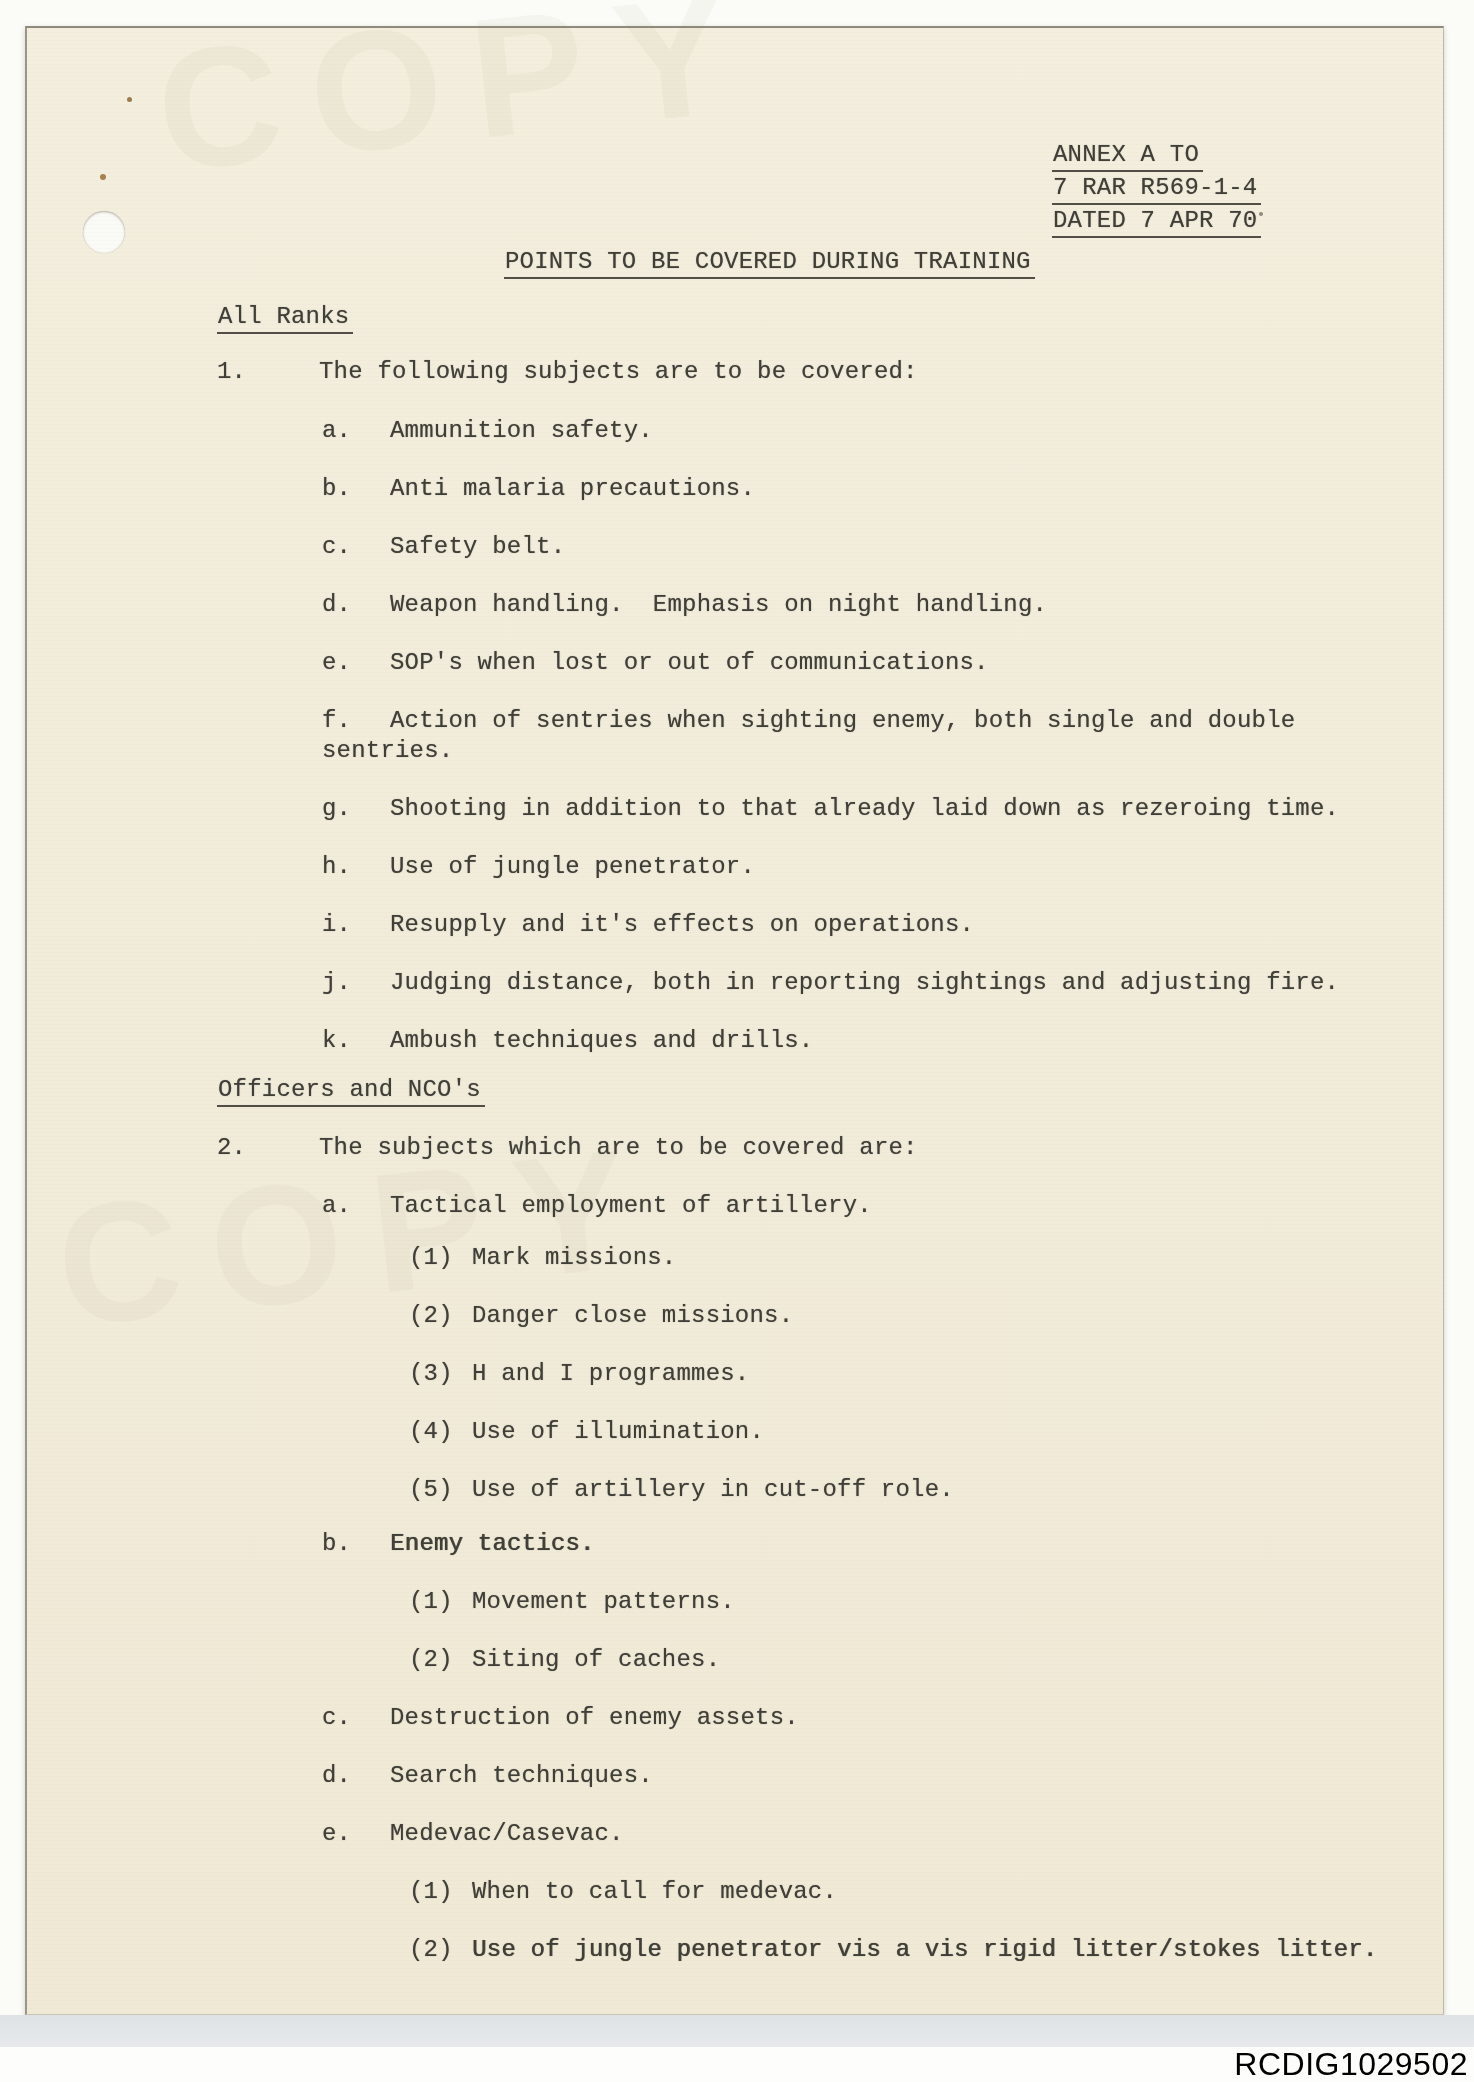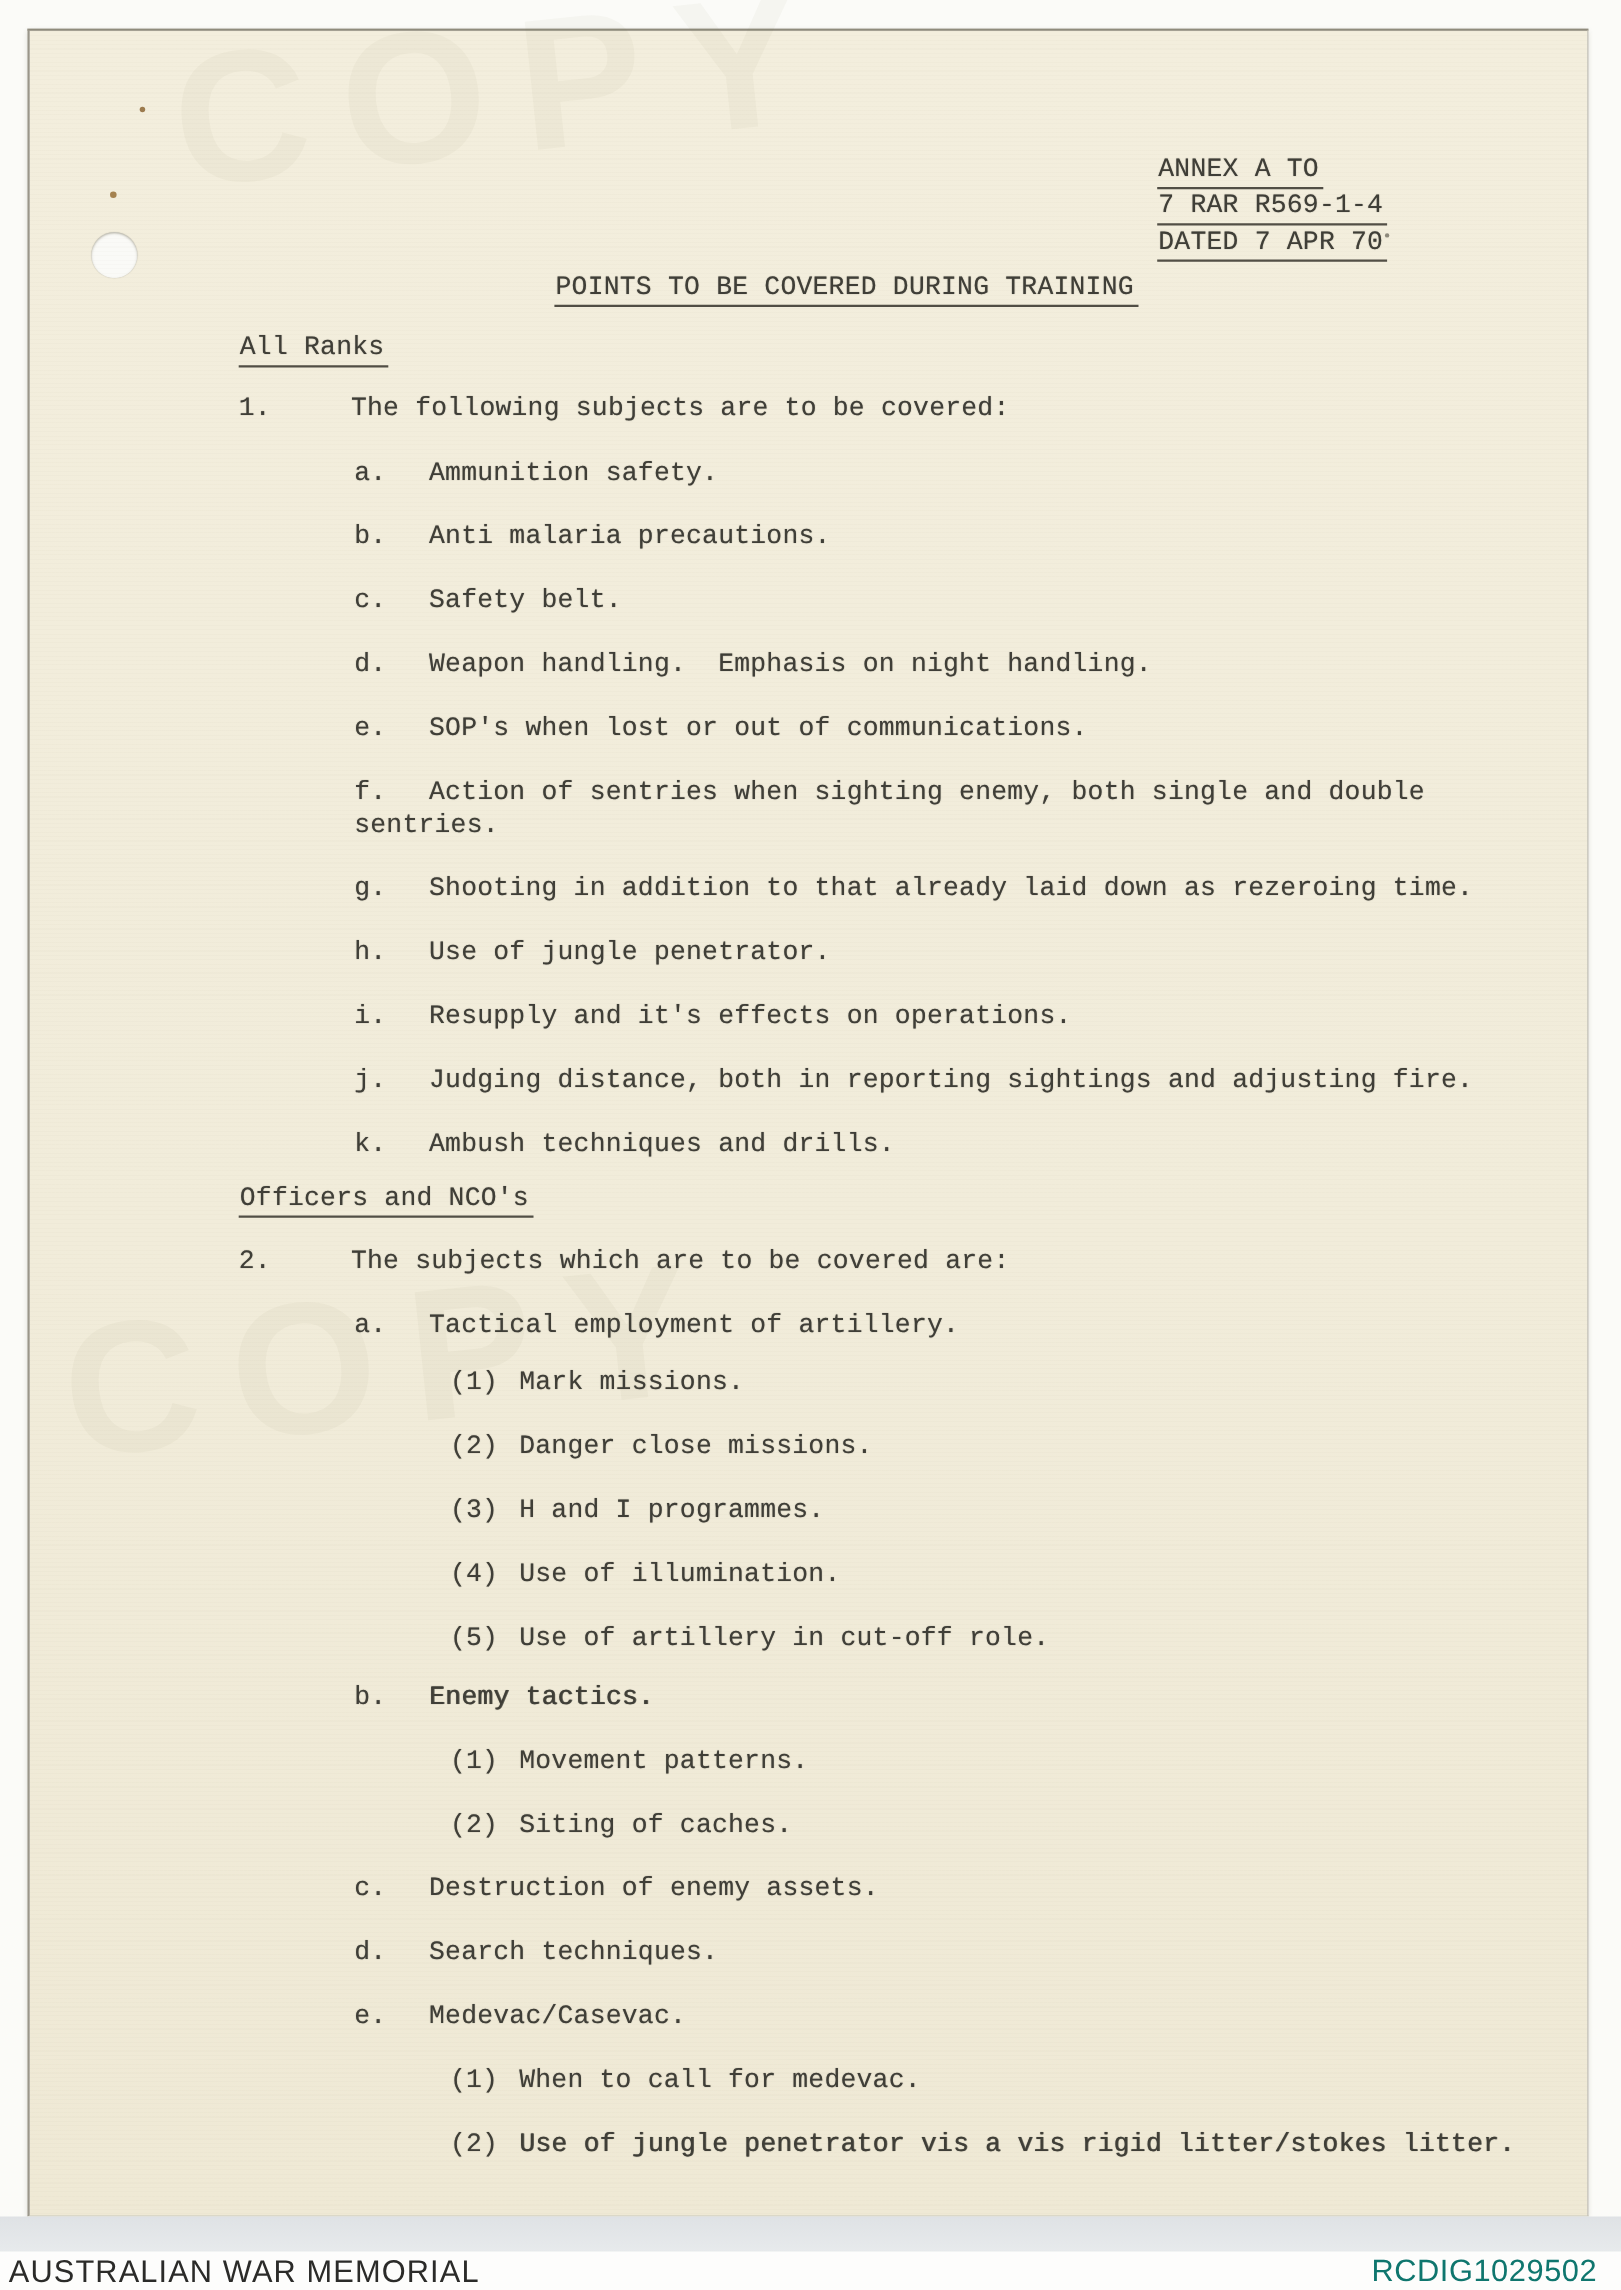--- a/index.html
+++ b/index.html
@@ -60,22 +60,22 @@
     position:absolute;left:0;top:2047px;width:1474px;height:35px;
     background:#fdfdfc;
     font-family:"Liberation Sans",sans-serif;
   }
   .arch-name{
     position:absolute;left:8px;top:0;line-height:35px;
     font-size:28px;font-weight:300;letter-spacing:1px;color:#2b2b29;
     transform:scaleY(1.02);transform-origin:left top;
   }
   .arch-id{
-    position:absolute;right:22px;top:0;line-height:35px;
-    font-size:28px;font-weight:300;letter-spacing:.5px;color:#0f766e;
+    position:absolute;right:6px;top:0;line-height:35px;
+    font-size:32px;font-weight:300;letter-spacing:.5px;color:#000000;
   }
 </style>
 </head>
 <body>
 
 <div class="page">
   <div class="paper">
 
     <div class="watermark wm1">COPY</div>
     <div class="watermark wm2">COPY</div>
@@ -171,16 +171,15 @@
     <div class="tw" style="left:382px;top:1849px">(1)</div>
     <div class="tw" style="left:445px;top:1849px">When to call for medevac.</div>
 
     <div class="tw" style="left:382px;top:1907px">(2)</div>
     <div class="tw" style="left:445px;top:1907px;text-shadow:0.7px 0 0 rgba(63,62,55,.7),0 0 1px rgba(63,62,55,.55)">Use of jungle penetrator vis a vis rigid litter/stokes litter.</div>
 
   </div>
 
   <div class="band-gray"></div>
   <div class="band-white">
-    <span class="arch-name">AUSTRALIAN WAR MEMORIAL</span>
     <span class="arch-id">RCDIG1029502</span>
   </div>
 </div>
 
 </body></html>

